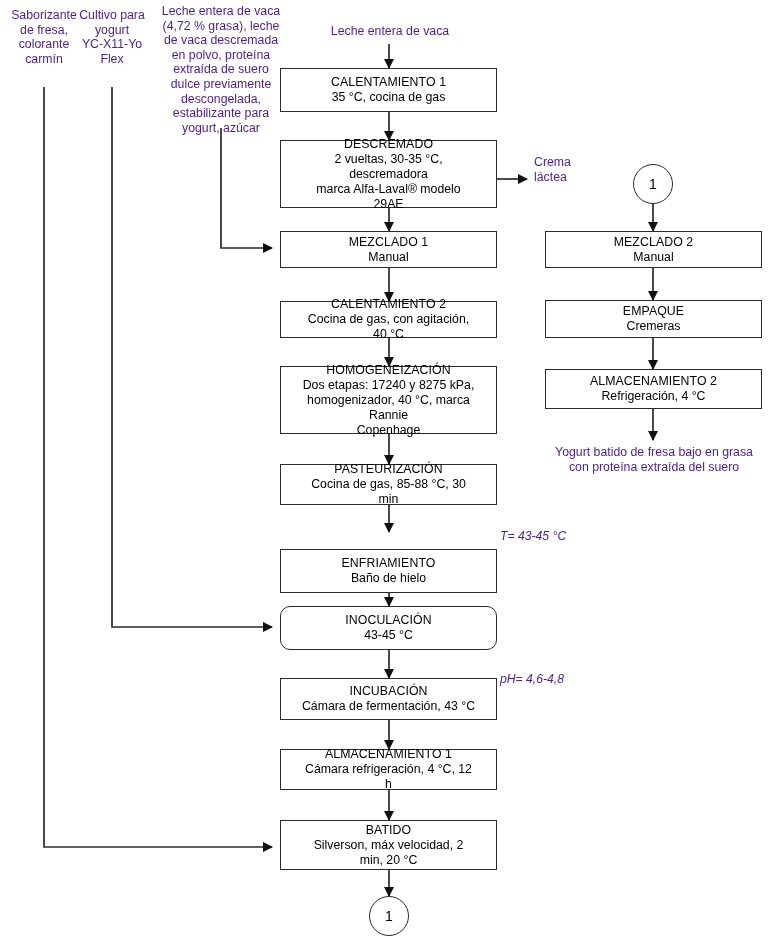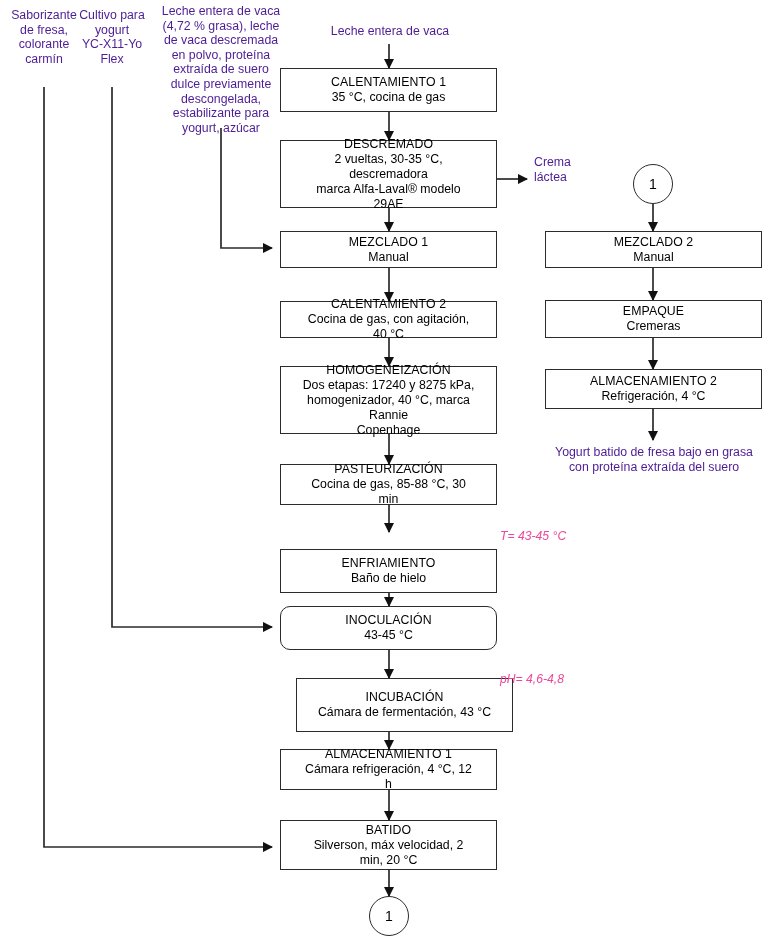--- a/index.html
+++ b/index.html
@@ -55,21 +55,21 @@
     white-space: pre-line;
   }
   .freetext.left {
     text-align: left;
   }
   .annot {
     position: absolute;
     font-style: italic;
     font-size: 12.2px;
     line-height: 14px;
-    color: #ec4899;
+    color: #4c1d95;
     white-space: nowrap;
   }
   .circ {
     position: absolute;
     box-sizing: border-box;
     border: 1.6px solid #2b2b2b;
     border-radius: 50%;
     background: #ffffff;
     display: flex;
     align-items: center;
@@ -177,21 +177,21 @@
   <div class="box" style="left:280px; top:532px; width:217px; height:44px;margin-top:17px;">
     <div class="ttl">ENFRIAMIENTO</div>
     <div class="sub">Baño de hielo</div>
   </div>
 
   <div class="box" style="left:280px; top:606px; width:217px; height:44px;border-radius:10px;">
     <div class="ttl">INOCULACIÓN</div>
     <div class="sub">43-45 °C</div>
   </div>
 
-  <div class="box" style="left:280px; top:678px; width:217px; height:54px;margin-left:16px;">
+  <div class="box" style="left:280px; top:678px; width:217px; height:42px;">
     <div class="ttl">INCUBACIÓN</div>
     <div class="sub">Cámara de fermentación, 43 °C</div>
   </div>
 
   <div class="box" style="left:280px; top:749px; width:217px; height:41px;">
     <div class="ttl">ALMACENAMIENTO 1</div>
     <div class="sub">Cámara refrigeración, 4 °C, 12 h</div>
   </div>
 
   <div class="box" style="left:280px; top:820px; width:217px; height:50px;">

